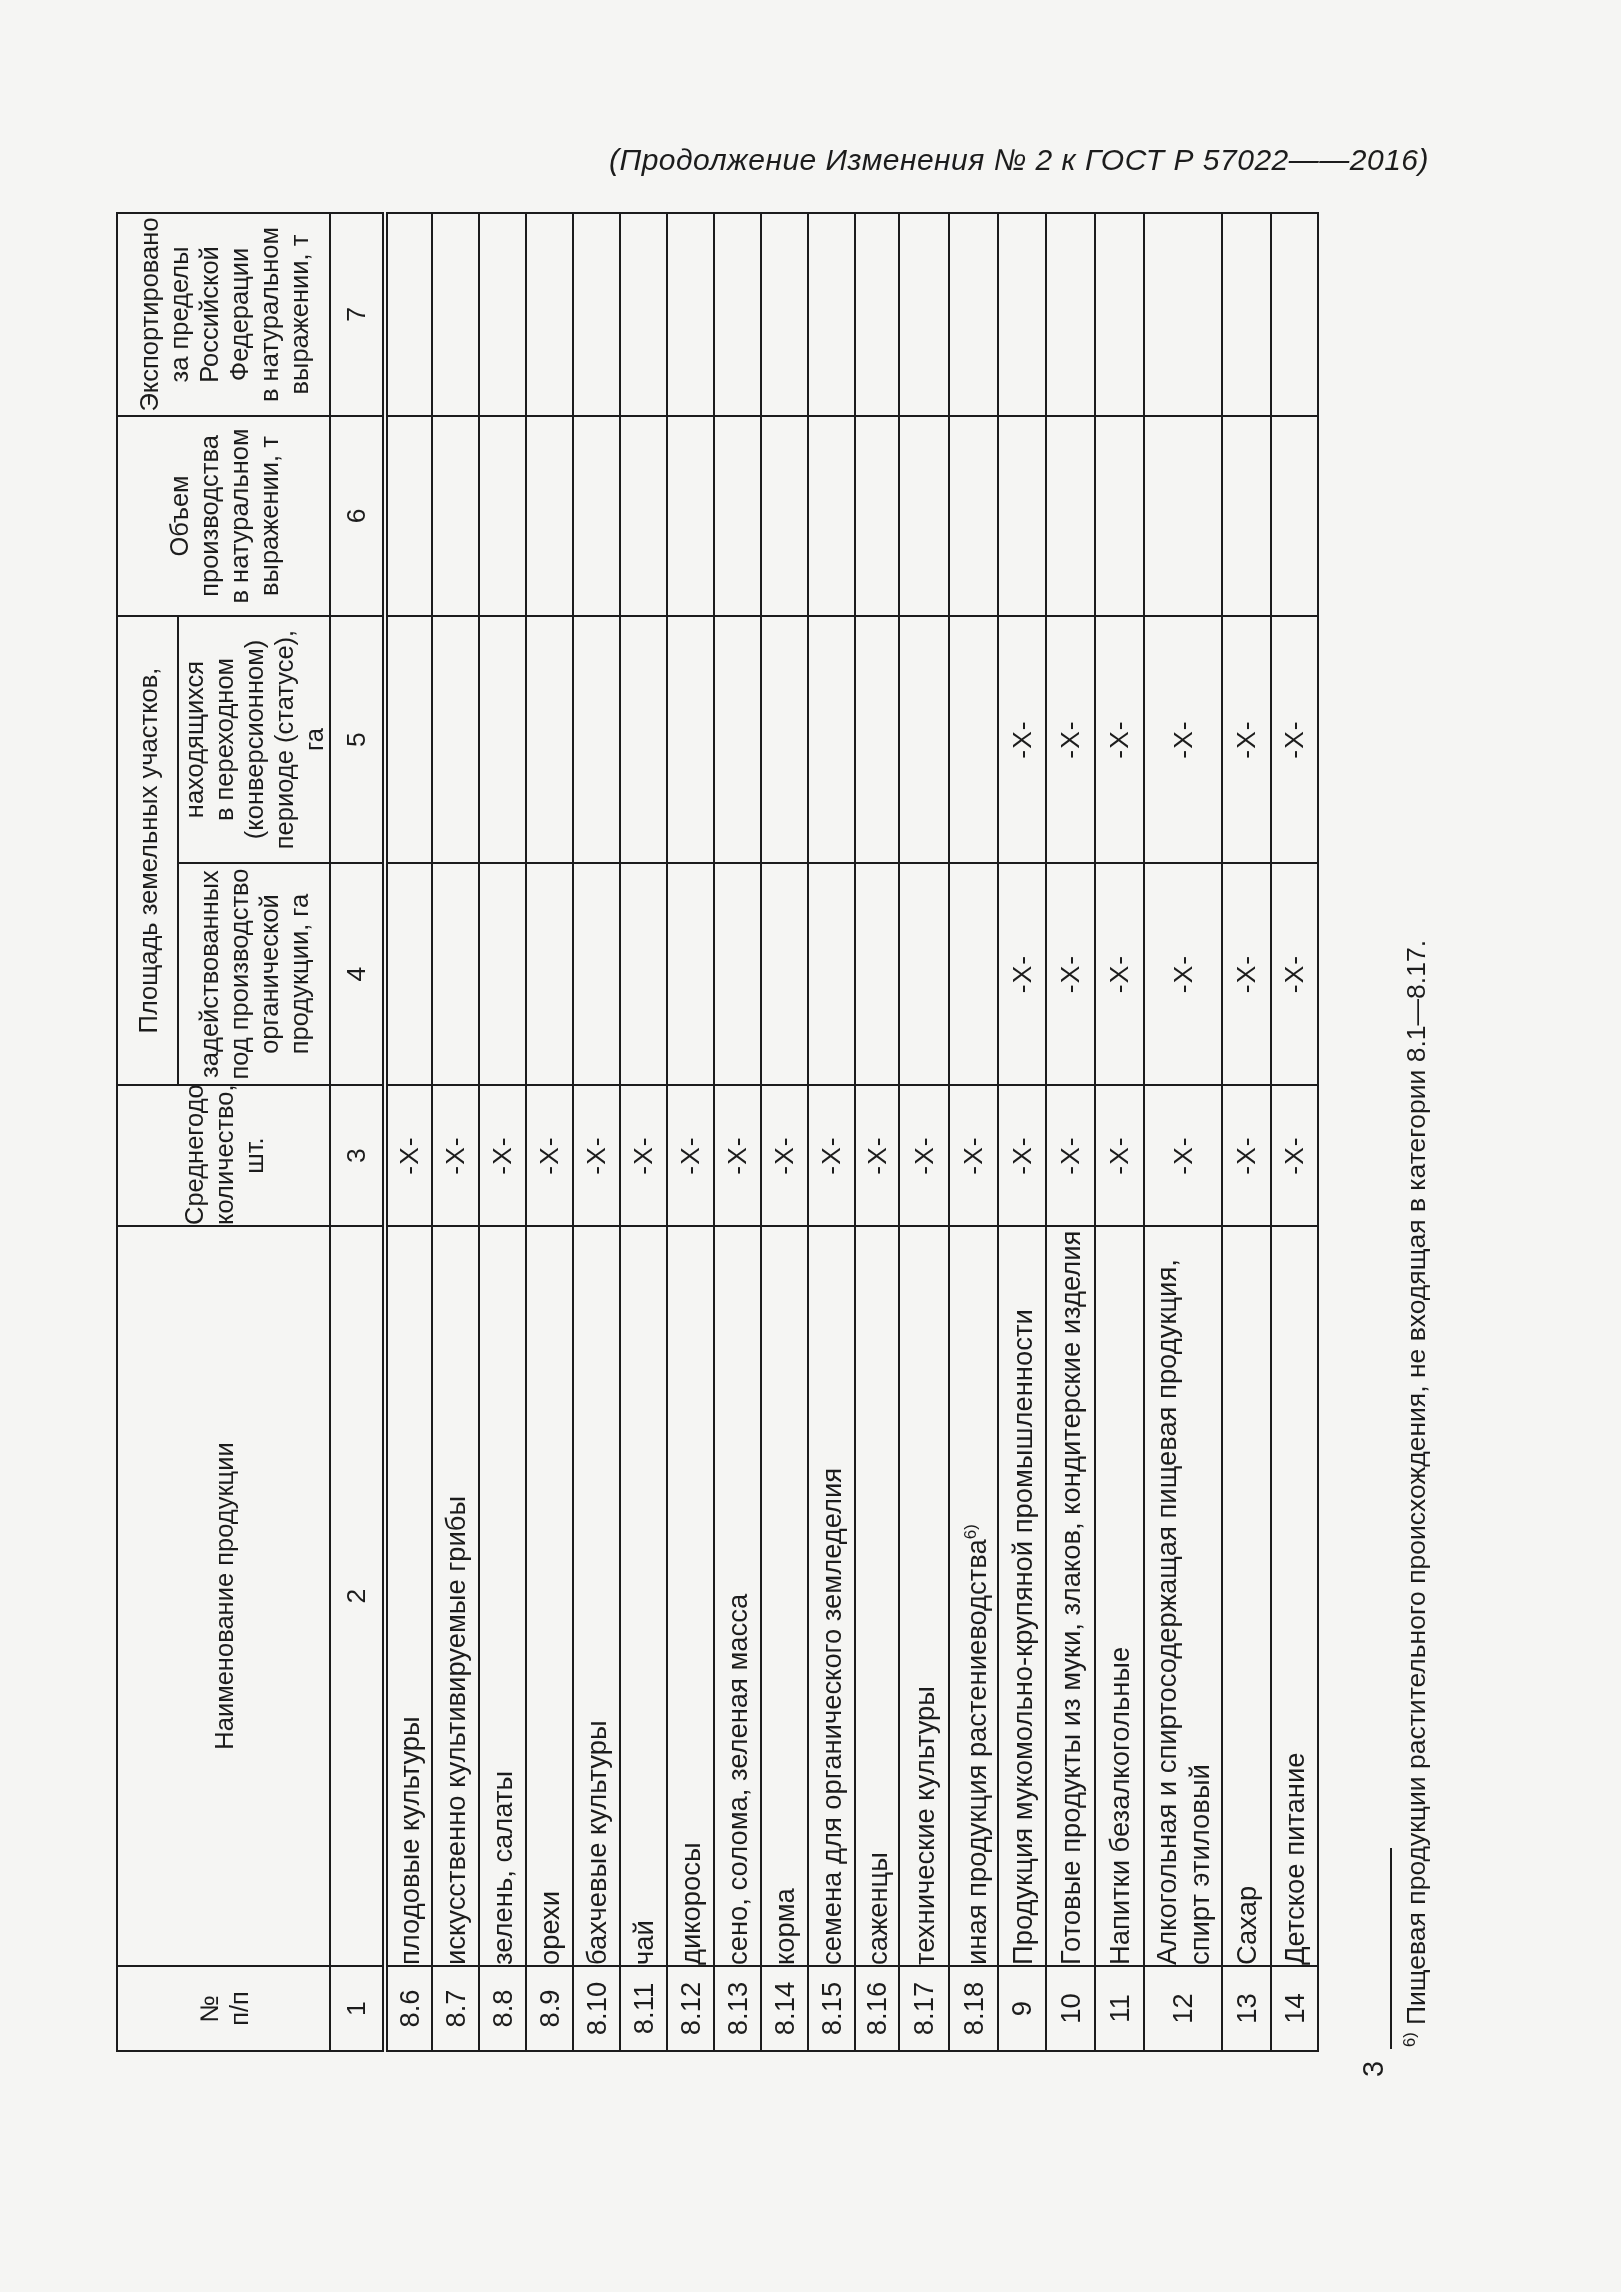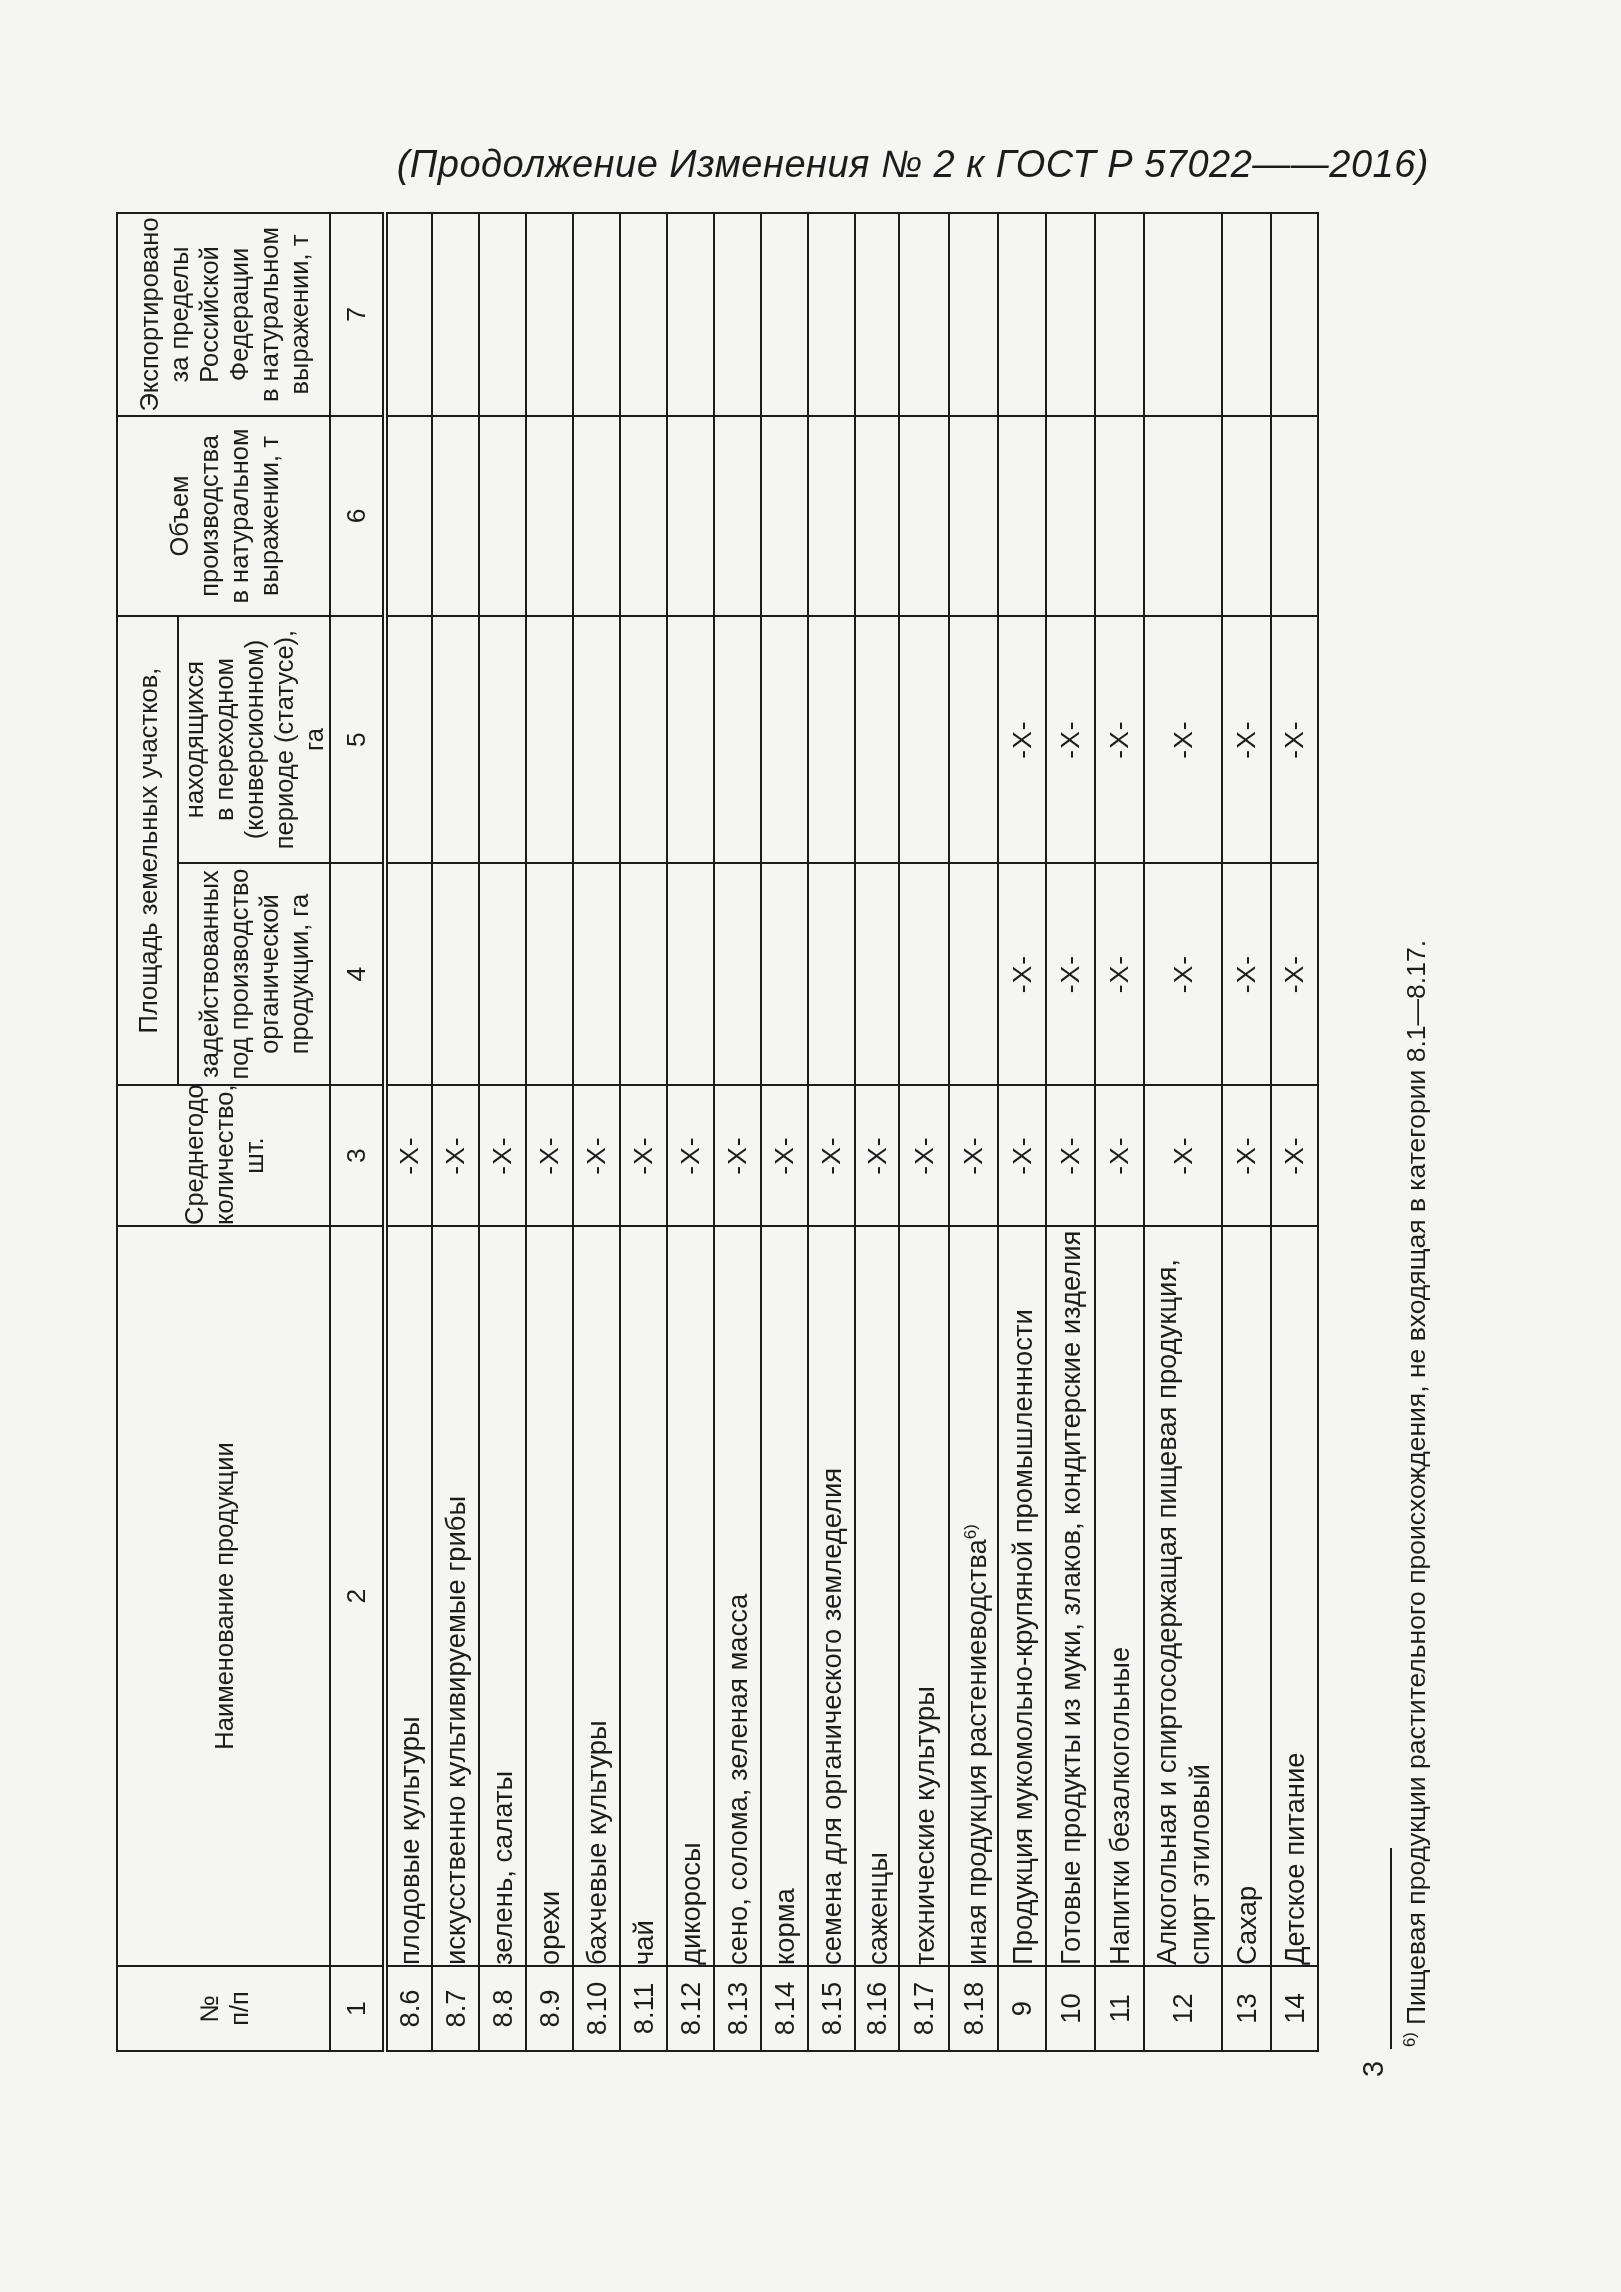--- a/index.html
+++ b/index.html
@@ -3,21 +3,21 @@
 <meta charset="utf-8">
 <style>
   html,body { margin:0; padding:0; background:#d9d9d6; }
   .page {
     position:relative; width:1621px; height:2293px;
     background:#f5f5f3; overflow:hidden;
     font-family:"Liberation Sans", sans-serif; color:#1c1c1c;
   }
   .doc-header {
     position:absolute; top:143px; left:0; width:1429px;
-    text-align:right; font-style:italic; font-size:38px;
+    text-align:right; font-style:italic; font-size:30px;
     letter-spacing:0.5px; white-space:nowrap;
   }
   
   .rot {
     position:absolute; left:0; top:0; width:2293px; height:1621px;
     transform-origin:0 0; transform: translateY(2293px) rotate(-90deg);
   }
   table.main {
     position:absolute; left:241px; top:116px; width:1838px;
     border-collapse:collapse; table-layout:fixed;

